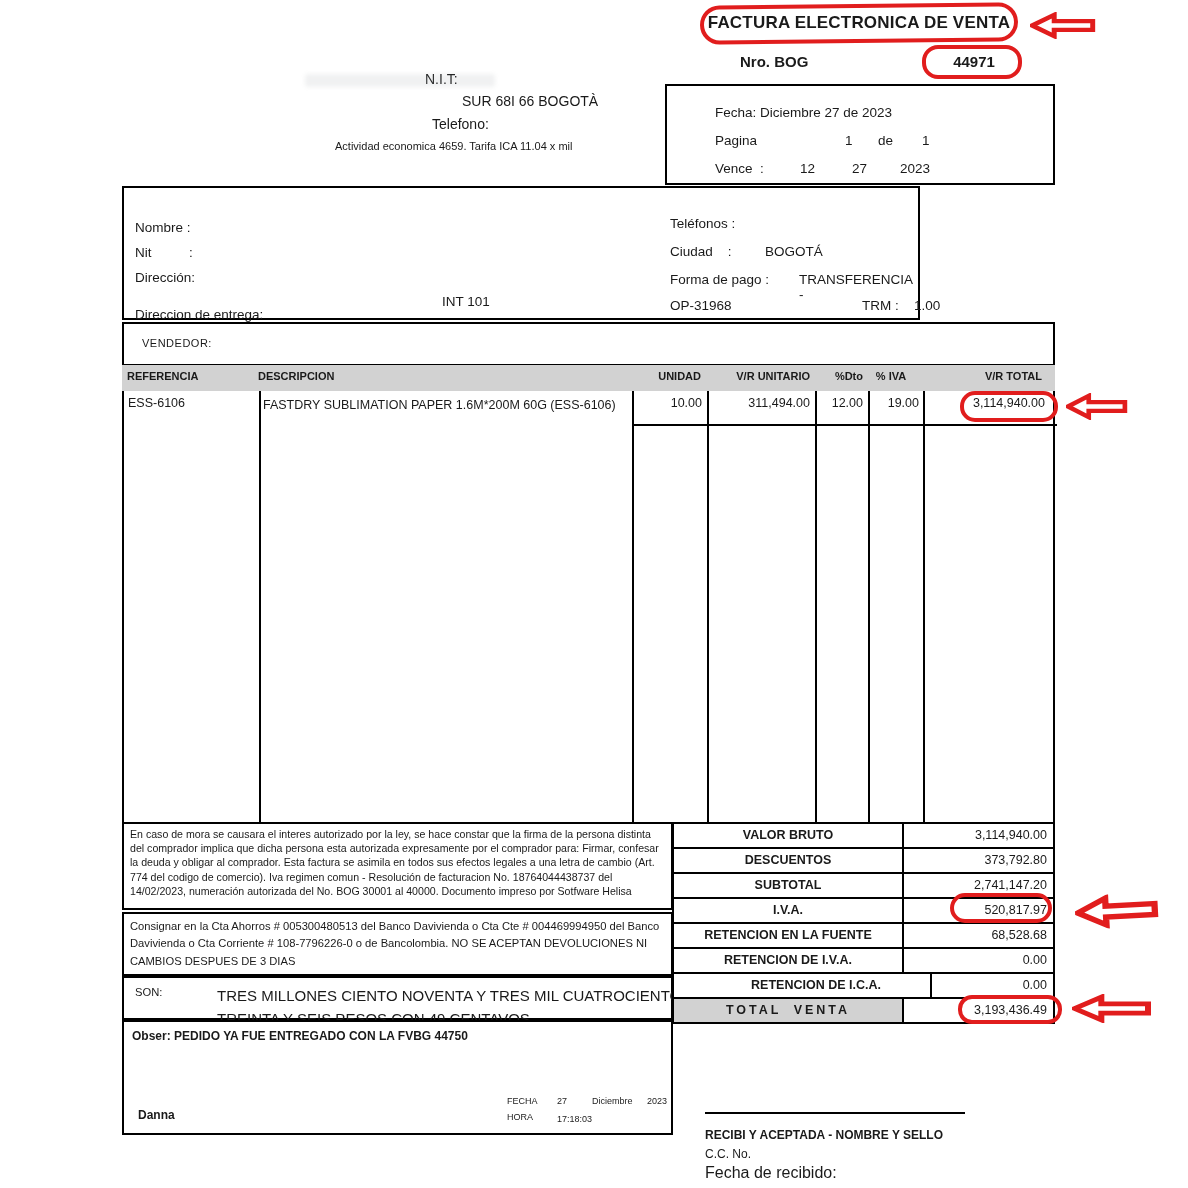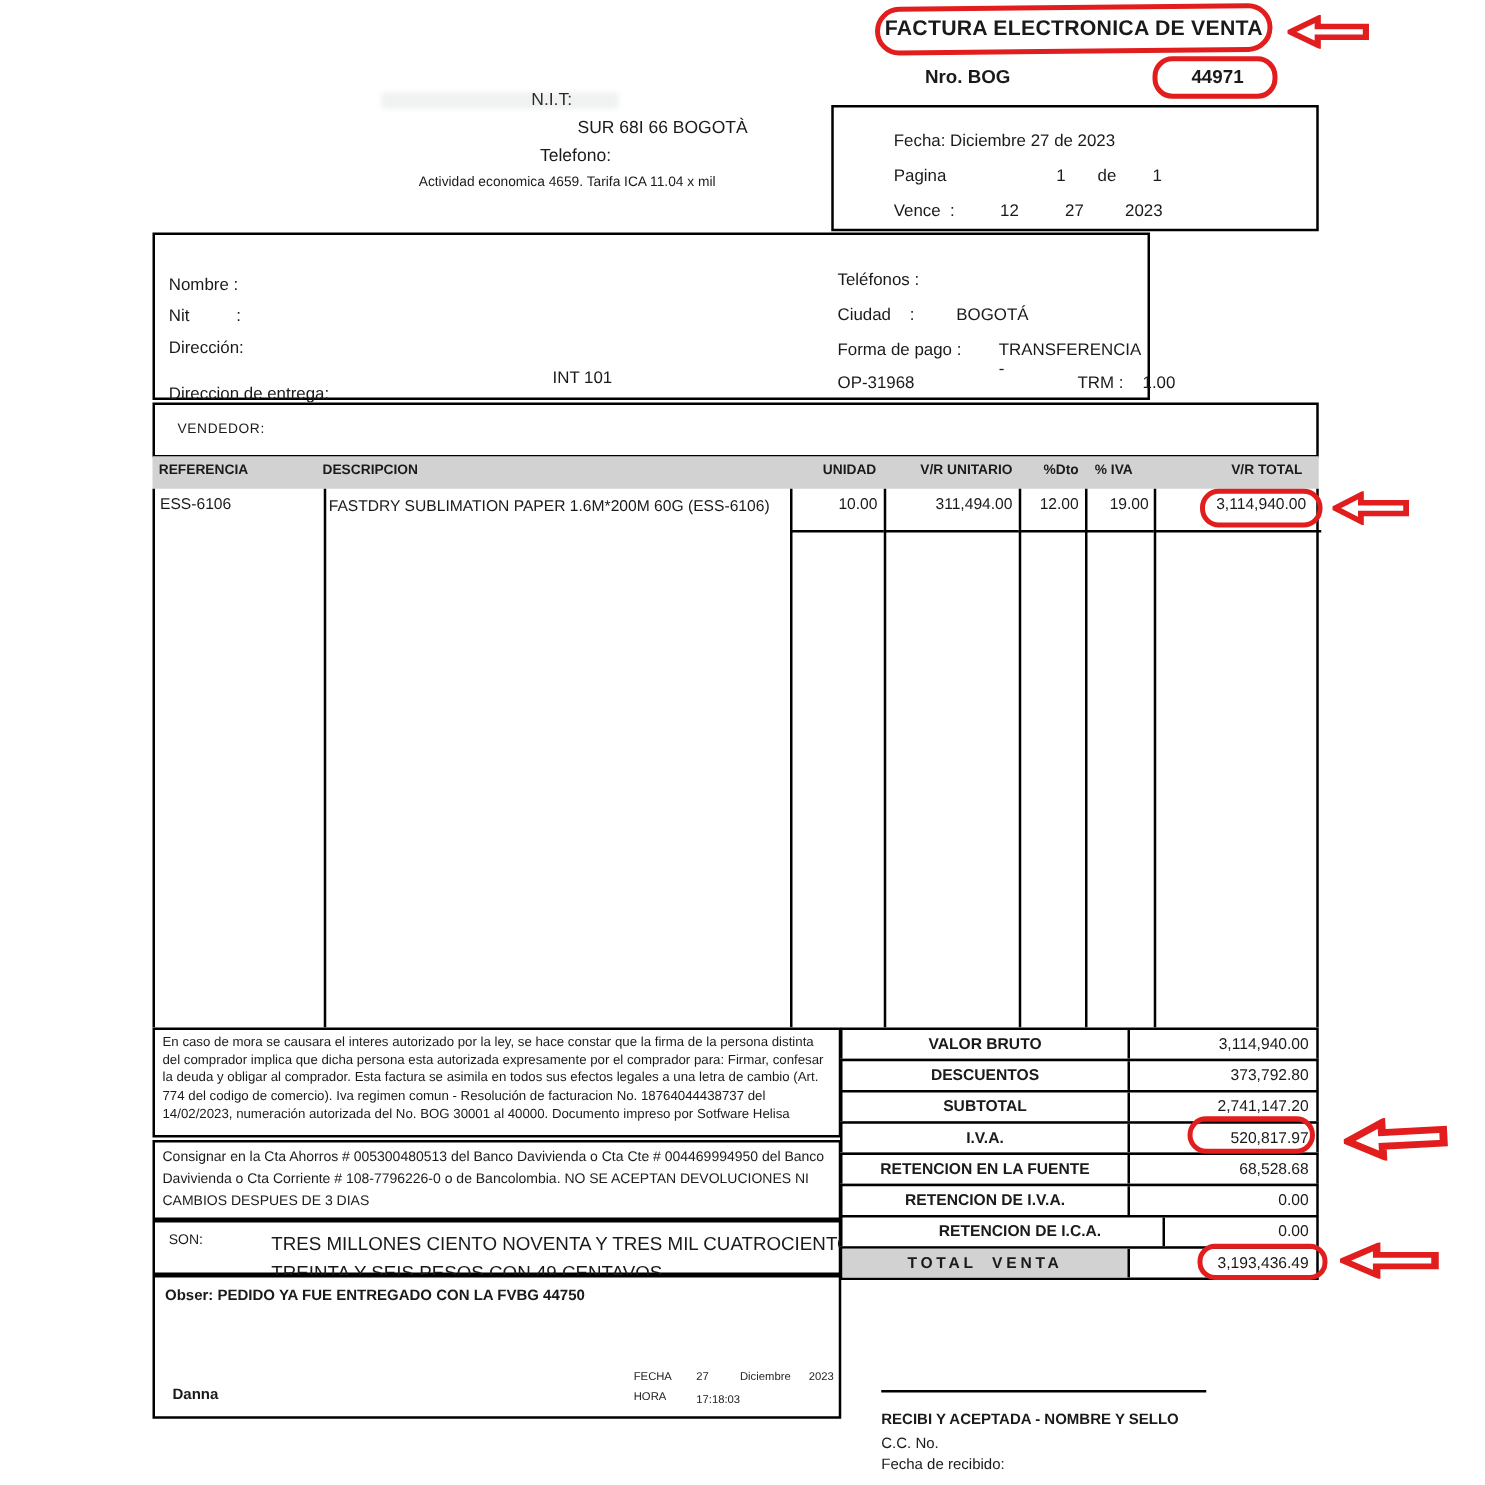--- a/index.html
+++ b/index.html
@@ -61,21 +61,21 @@
   
   .trow{ position:absolute; left:672px; width:383px; height:26.5px; border:2px solid #000; background:#fff; display:flex; }
   .trow .tl{ width:230px; border-right:2px solid #000; font-size:12.5px; font-weight:bold; text-align:center; line-height:22px; }
   .trow .tv{ flex:1; font-size:12.5px; text-align:right; padding:4px 6px 0 0; }
   .trow.total .tl{ background:var(--band); letter-spacing:3px; word-spacing:6px; }
 
   
   .sigline{ left:705px; top:1112px; width:260px; height:0; border-top:2.5px solid #000; }
   .recibi{ left:705px; top:1128px; font-size:12px; font-weight:bold; }
   .ccno{ left:705px; top:1147px; font-size:12px; }
-  .frecibido{ left:705px; top:1164px; font-size:12px;text-align:right; }
+  .frecibido{ left:705px; top:1164px; font-size:16px;text-align:right; }
 
   
   .oval{ position:absolute; border:4.5px solid var(--annotation); border-radius:22px; background:transparent; }
   .arrow{ position:absolute; color:var(--annotation); }
   .arrow svg{ width:100%; height:100%; display:block; }
 
   
   .smudge{ position:absolute; background:#9aa0a6; opacity:.14; filter:blur(2px); border-radius:3px; }
 </style>
 </head>

